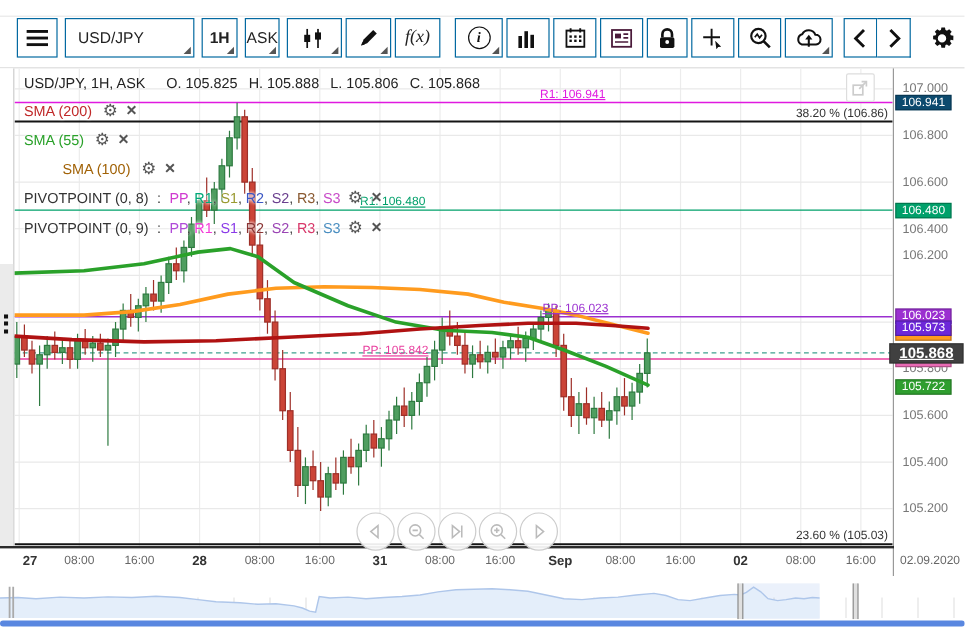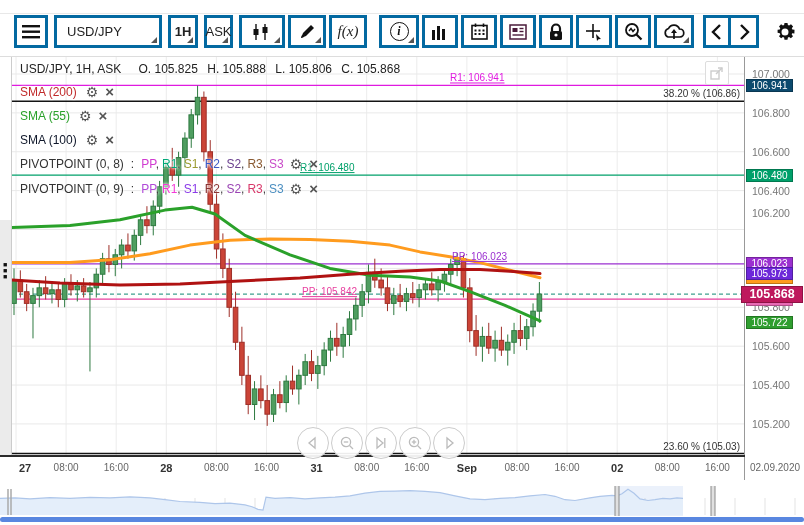--- a/index.html
+++ b/index.html
@@ -1,21 +1,21 @@
 <!DOCTYPE html>
 <html><head>
 <meta charset="utf-8">
 <style>
   html,body{margin:0;padding:0;background:#fff;}
   #app{position:relative;width:804px;height:525px;background:#fff;overflow:hidden;
        font-family:"Liberation Sans","DejaVu Sans",sans-serif;}
   
   #topline{position:absolute;left:0;top:13px;width:804px;height:1px;background:#e8e8e8;}
   #toolbar{position:absolute;left:14px;top:15px;display:flex;align-items:stretch;height:33px;}
-  .tbtn{position:relative;background:#fff;border:3px solid #0369a1;height:33px;display:flex;
+  .tbtn{position:relative;background:#fff;border:1px solid #0369a1;height:33px;display:flex;
         align-items:center;justify-content:center;box-sizing:border-box;cursor:pointer;
         font-size:13px;color:#222;}
   .tbtn.gap{margin-left:6px;}
   .tbtn.gap2{margin-left:3px;}
   .drop::after{content:"";position:absolute;right:2px;bottom:2px;width:0;height:0;
         border-style:solid;border-width:0 0 6px 6px;border-color:transparent transparent #555 transparent;}
   .tlabel{font-weight:bold;}
   .sym{justify-content:flex-start;padding-left:10px;font-weight:normal;}
   .noborder{border:none;}
   .fx{font-style:italic;font-family:"Liberation Serif","DejaVu Serif",serif;font-size:15px;}
@@ -421,21 +421,21 @@
     <span style="color: rgb(192, 42, 42);">SMA (200)</span>
     <span class="lgear">⚙</span>
     <span class="lclose">×</span>
   </div>
   <div class="ovl lrow" style="left:20px;top:108px">
     <span style="color: rgb(42, 161, 42);">SMA (55)</span>
     <span class="lgear">⚙</span>
     <span class="lclose">×</span>
   </div>
   <div class="ovl lrow" style="left:20px;top:132px">
-    <span style="color: #0f172a;">SMA (100)</span>
+    <span style="color: #a16207; margin-left: 32px;">SMA (100)</span>
     <span class="lgear">⚙</span>
     <span class="lclose">×</span>
   </div>
   <div class="ovl lrow" style="left:20px;top:156px">
     <span class="pvt-label">PIVOTPOINT (0, 8)</span>
     <span style="margin:0 4px 0 7px;color:#333">:</span>
     <span class="pvt-items" id="p8-items"><span class="itm" style="color: rgb(208, 58, 208);">PP</span><span class="comma">,</span><span class="itm" style="color: rgb(0, 168, 120);">R1</span><span class="comma">,</span><span class="itm" style="color: rgb(154, 154, 48);">S1</span><span class="comma">,</span><span class="itm" style="color: rgb(58, 86, 196);">R2</span><span class="comma">,</span><span class="itm" style="color: rgb(106, 63, 142);">S2</span><span class="comma">,</span><span class="itm" style="color: rgb(138, 90, 50);">R3</span><span class="comma">,</span><span class="itm" style="color: rgb(200, 74, 200);">S3</span></span>
     <span class="lgear" style="margin-left:6px">⚙</span>
     <span class="lclose">×</span>
   </div>
@@ -458,21 +458,21 @@
       <div class="ylab" style="top: 340.16px;">105.600</div>
       <div class="ylab" style="top: 379.04px;">105.400</div>
       <div class="ylab" style="top: 417.92px;">105.200</div>
       <div class="badge sliver" style="background: rgb(255, 155, 30); top: 271.231px;"></div>
       <div class="badge sliver" style="background: rgb(232, 106, 180); top: 292.615px;"></div>
       <div class="badge" style="background: #0c4a6e; top: 78.9696px;">106.941</div>
       <div class="badge" style="background: rgb(0, 160, 106); top: 168.588px;">106.480</div>
       <div class="badge" style="background: rgb(155, 48, 208); top: 257.429px;">106.023</div>
       <div class="badge" style="background: #6d28d9; top: 267.149px;">105.973</div>
       <div class="badge" style="background: rgb(47, 158, 47); top: 315.943px;">105.722</div>
-      <div class="badge big" style="background: #be185d; top: 285.561px;">105.868</div>
+      <div class="badge big" style="background: #404040; top: 285.561px; text-decoration: underline;">105.868</div>
     </div>
   <div id="xaxis">
       <div class="xtick bold" style="left: 25px;">27</div>
       <div class="xtick" style="left: 66.1px;">08:00</div>
       <div class="xtick" style="left: 116.2px;">16:00</div>
       <div class="xtick bold" style="left: 166.3px;">28</div>
       <div class="xtick" style="left: 216.4px;">08:00</div>
       <div class="xtick" style="left: 266.5px;">16:00</div>
       <div class="xtick bold" style="left: 316.6px;">31</div>
       <div class="xtick" style="left: 366.7px;">08:00</div>

